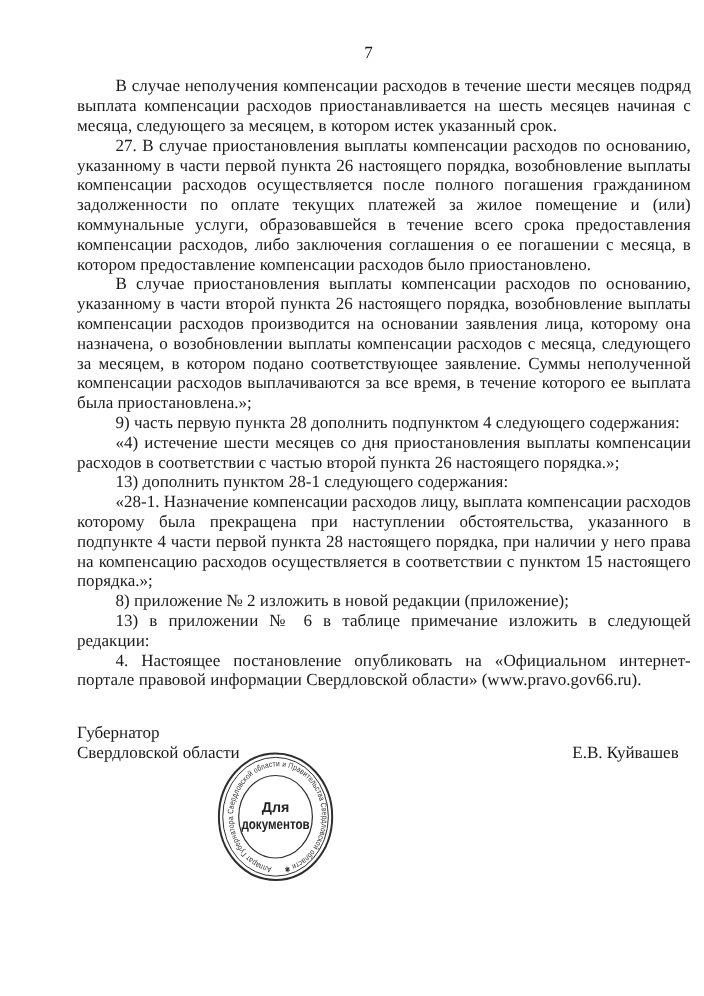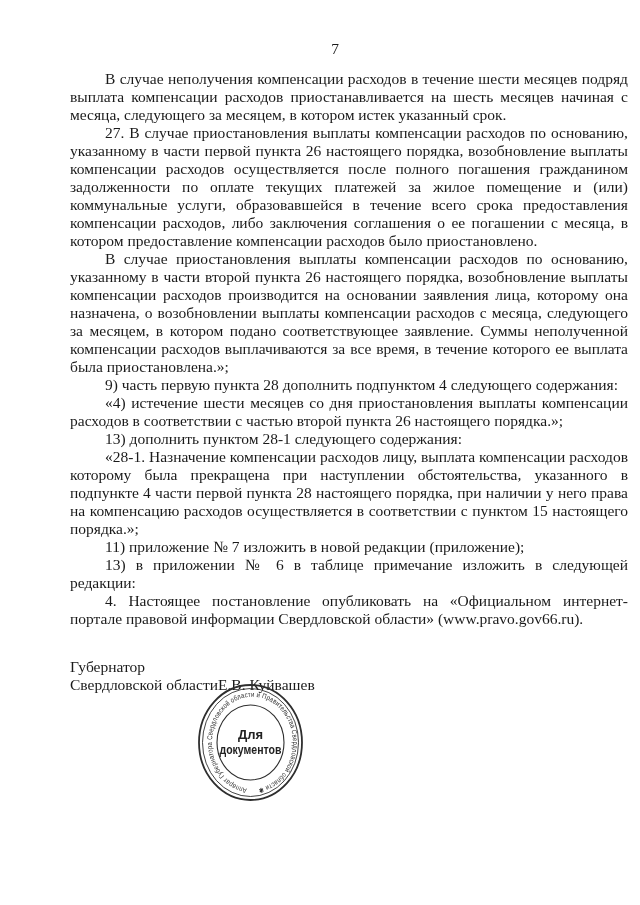--- a/index.html
+++ b/index.html
@@ -28,21 +28,21 @@
     font-size: 15.5px;
     line-height: 18px;
     text-align: justify;
   }
   .content p {
     margin: 0;
     text-indent: 35px;
   }
   .signature-row {
     display: flex;
-    justify-content: flex-start;
+    justify-content: space-between;
     align-items: flex-end;
     margin: 30px 23px 0 70px;
     font-size: 15.5px;
     line-height: 17.5px;
   }
   .signature-name {
     white-space: nowrap;
   }
   .stamp {
     position: absolute;
@@ -77,21 +77,21 @@
 <div class="page-number">7</div>
 
 <div class="content">
   <p>В случае неполучения компенсации расходов в течение шести месяцев подряд выплата компенсации расходов приостанавливается на шесть месяцев начиная с месяца, следующего за месяцем, в котором истек указанный срок.</p>
   <p>27. В случае приостановления выплаты компенсации расходов по основанию, указанному в части первой пункта 26 настоящего порядка, возобновление выплаты компенсации расходов осуществляется после полного погашения гражданином задолженности по оплате текущих платежей за жилое помещение и (или) коммунальные услуги, образовавшейся в течение всего срока предоставления компенсации расходов, либо заключения соглашения о ее погашении с месяца, в котором предоставление компенсации расходов было приостановлено.</p>
   <p>В случае приостановления выплаты компенсации расходов по основанию, указанному в части второй пункта 26 настоящего порядка, возобновление выплаты компенсации расходов производится на основании заявления лица, которому она назначена, о возобновлении выплаты компенсации расходов с месяца, следующего за месяцем, в котором подано соответствующее заявление. Суммы неполученной компенсации расходов выплачиваются за все время, в течение которого ее выплата была приостановлена.»;</p>
   <p>9) часть первую пункта 28 дополнить подпунктом 4 следующего содержания:</p>
   <p>«4) истечение шести месяцев со дня приостановления выплаты компенсации расходов в соответствии с частью второй пункта 26 настоящего порядка.»;</p>
   <p>13) дополнить пунктом 28-1 следующего содержания:</p>
   <p>«28-1. Назначение компенсации расходов лицу, выплата компенсации расходов которому была прекращена при наступлении обстоятельства, указанного в подпункте 4 части первой пункта 28 настоящего порядка, при наличии у него права на компенсацию расходов осуществляется в соответствии с пунктом 15 настоящего порядка.»;</p>
-  <p>11) приложение № 7 изложить в новой редакции (приложение);</p>
+  <p>8) приложение № 2 изложить в новой редакции (приложение);</p>
   <p>13) в приложении № 6 в таблице примечание изложить в следующей редакции:</p>
   <p>4. Настоящее постановление опубликовать на «Официальном интернет-портале правовой информации Свердловской области» (www.pravo.gov66.ru).</p>
 </div>
 
 <div class="signature-row">
   <div>
     <div>Губернатор</div>
     <div>Свердловской области</div>
   </div>
   <div class="signature-name">Е.В. Куйвашев</div>

